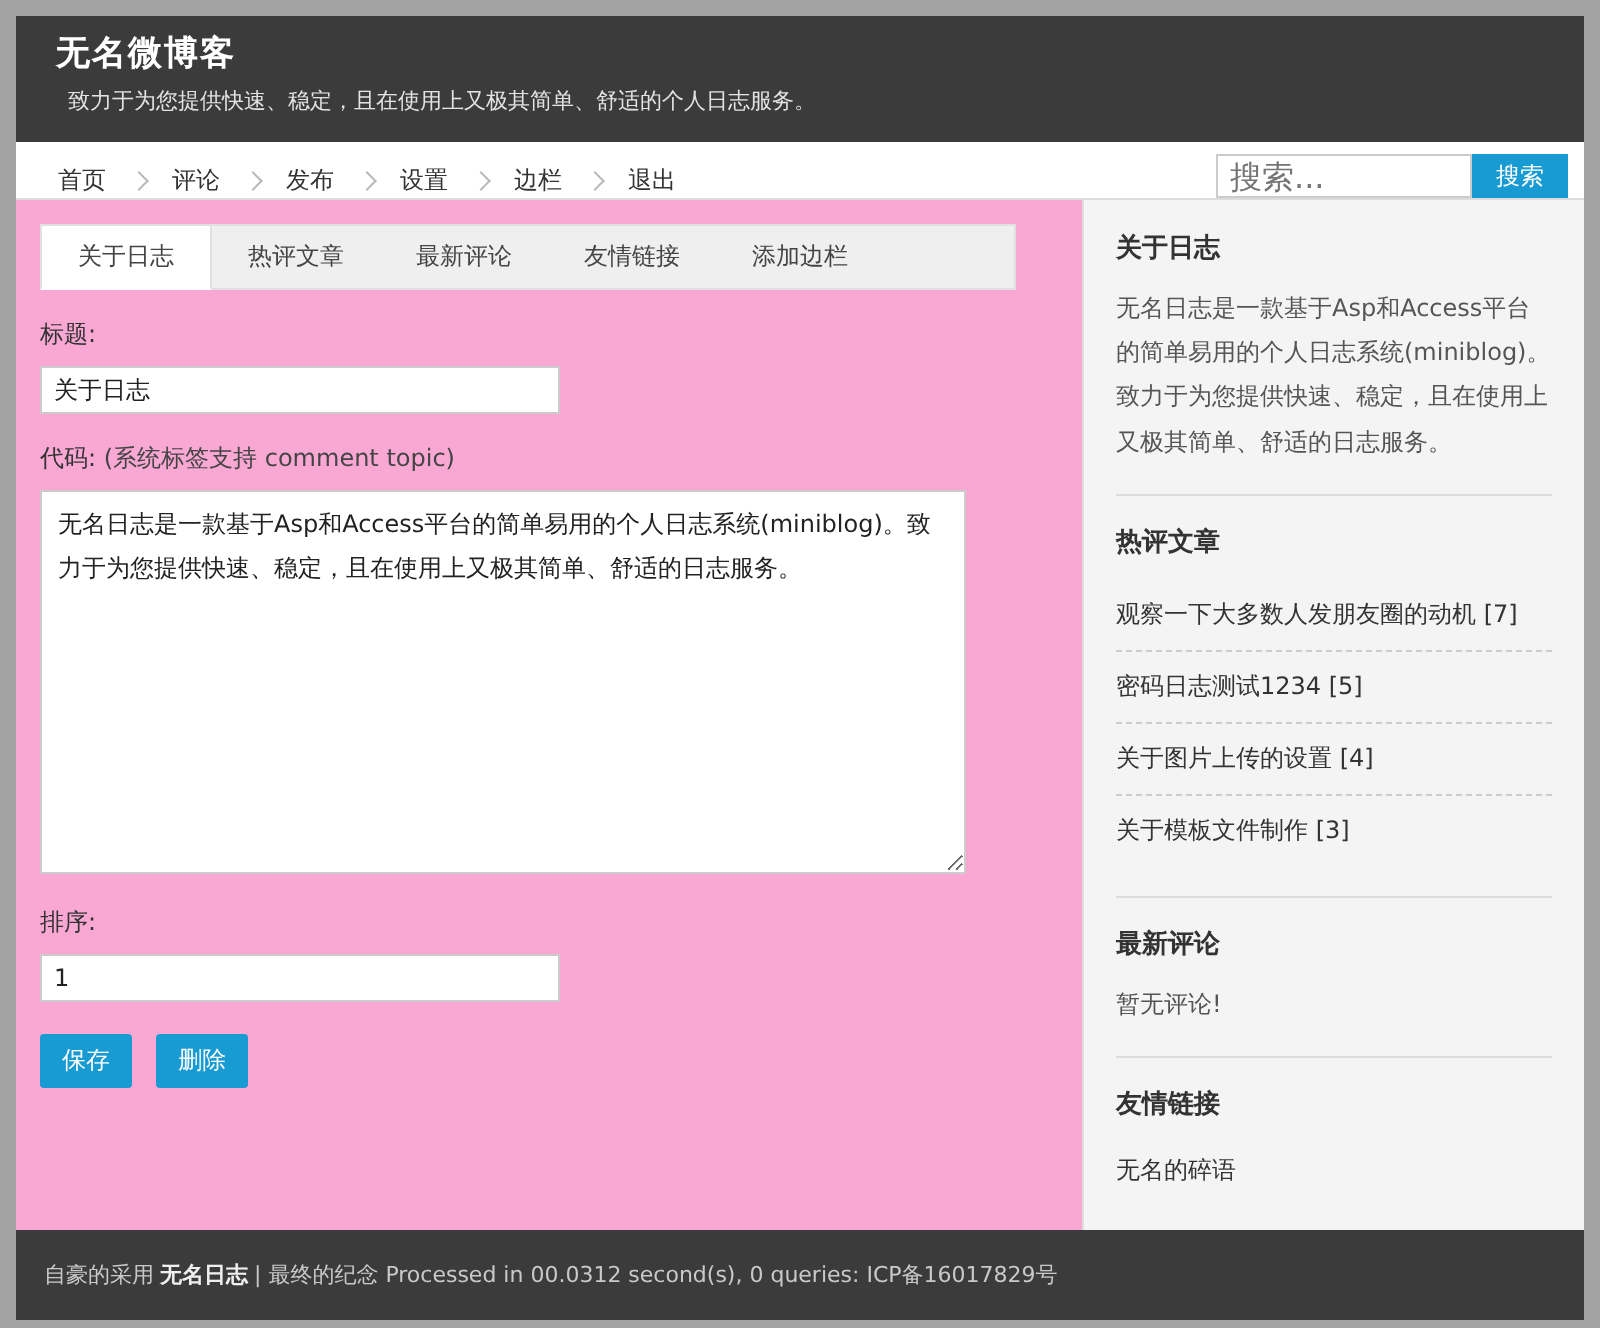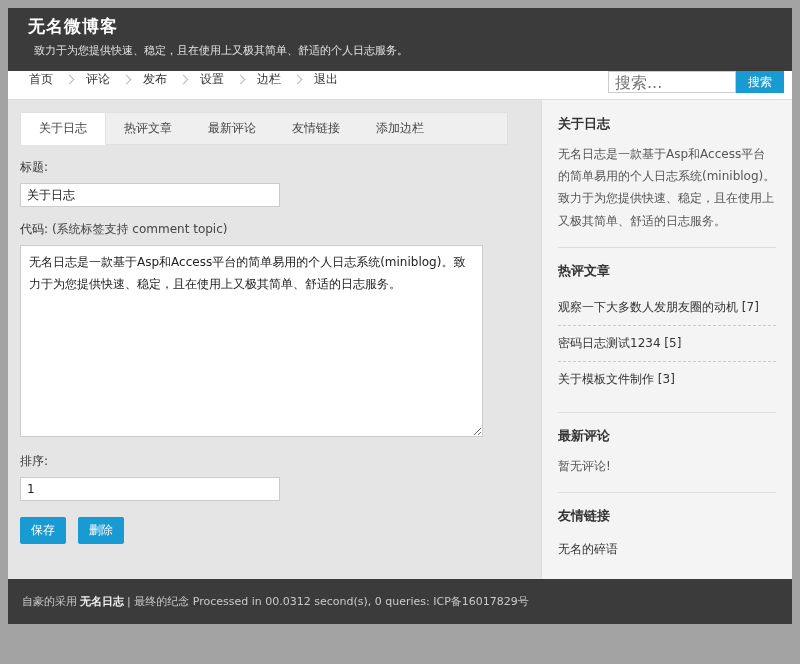--- a/index.html
+++ b/index.html
@@ -9,30 +9,30 @@
     font-family:"DejaVu Sans","Liberation Sans",sans-serif;
   }
   .page { width:784px; margin:8px auto 0; }
 
   
   .header { background:var(--header-bg, #3b3b3b); padding:7px 16px 13px; }
   .header h1 { color:#fff; font-size:17px; font-weight:bold; letter-spacing:1px; margin:0 4px 5px; }
   .header p { color:#e3e3e3; font-size:11px; margin-left:10px; }
 
   
-  .nav { background:#fff; height:29px; display:flex; align-items:flex-start; padding:0 8px; border-bottom:1px solid #ddd; }
+  .nav { background:#fff; height:29px; display:flex; align-items:flex-end; padding:0 8px; border-bottom:1px solid #ddd; }
   .nav-items { display:flex; align-items:center; flex:1; }
   .nav-item { font-size:12px; color:#333; padding:0 13px; cursor:pointer; text-decoration:none; white-space:nowrap; }
   .chevron { width:7px; height:7px; border-top:1px solid #b9b9b9; border-right:1px solid #b9b9b9; transform:rotate(45deg); flex:0 0 auto; }
   .nav-search { display:flex; align-items:center; }
   .search-input { width:128px; height:22px; border:1px solid #ccc; padding:0 6px; font-size:16px; color:#333; outline:none; font-family:inherit; }
   .search-btn { height:22px; padding:0 12px; background:var(--accent, #189ad3); color:#fff; border:none; font-size:12px; cursor:pointer; font-family:inherit; }
 
   
-  .content { display:flex; align-items:stretch; min-height:450px; background:#e5e5e5;gap:21px; }
+  .content { display:flex; align-items:stretch; min-height:450px; background:#f9a8d4;gap:21px; }
   .main { flex:1; padding:12px 12px 20px; min-width:0; }
 
   
   .tabs { display:flex; background:#efefef; border:1px solid #e0e0e0; margin-bottom:14px; }
   .tab { font-size:12px; color:#444; padding:7px 18px; cursor:pointer; white-space:nowrap; }
   .tab.active { background:#fff; border:1px solid #e0e0e0; border-bottom-color:#fff; margin:-1px 0 -1px -1px; }
 
   
   .field-label { display:block; font-size:12px; font-weight:normal; color:#333; margin:12px 0 7px; }
   .field-label.inline { display:inline; margin:0; }
@@ -123,20 +123,21 @@
         <h3 class="sb-title">关于日志</h3>
         <p class="sb-text">无名日志是一款基于Asp和Access平台的简单易用的个人日志系统(miniblog)。致力于为您提供快速、稳定，且在使用上又极其简单、舒适的日志服务。</p>
       </section>
 
       <div class="sb-divider"></div>
 
       <section>
         <h3 class="sb-title">热评文章</h3>
         <div class="hot-item">观察一下大多数人发朋友圈的动机 [7]</div>
         <div class="hot-item">密码日志测试1234 [5]</div>
+        <div class="hot-item">关于图片上传的设置 [4]</div>
         <div class="hot-item last">关于模板文件制作 [3]</div>
       </section>
 
       <div class="sb-divider"></div>
 
       <section>
         <h3 class="sb-title">最新评论</h3>
         <p class="sb-text">暂无评论!</p>
       </section>
 

